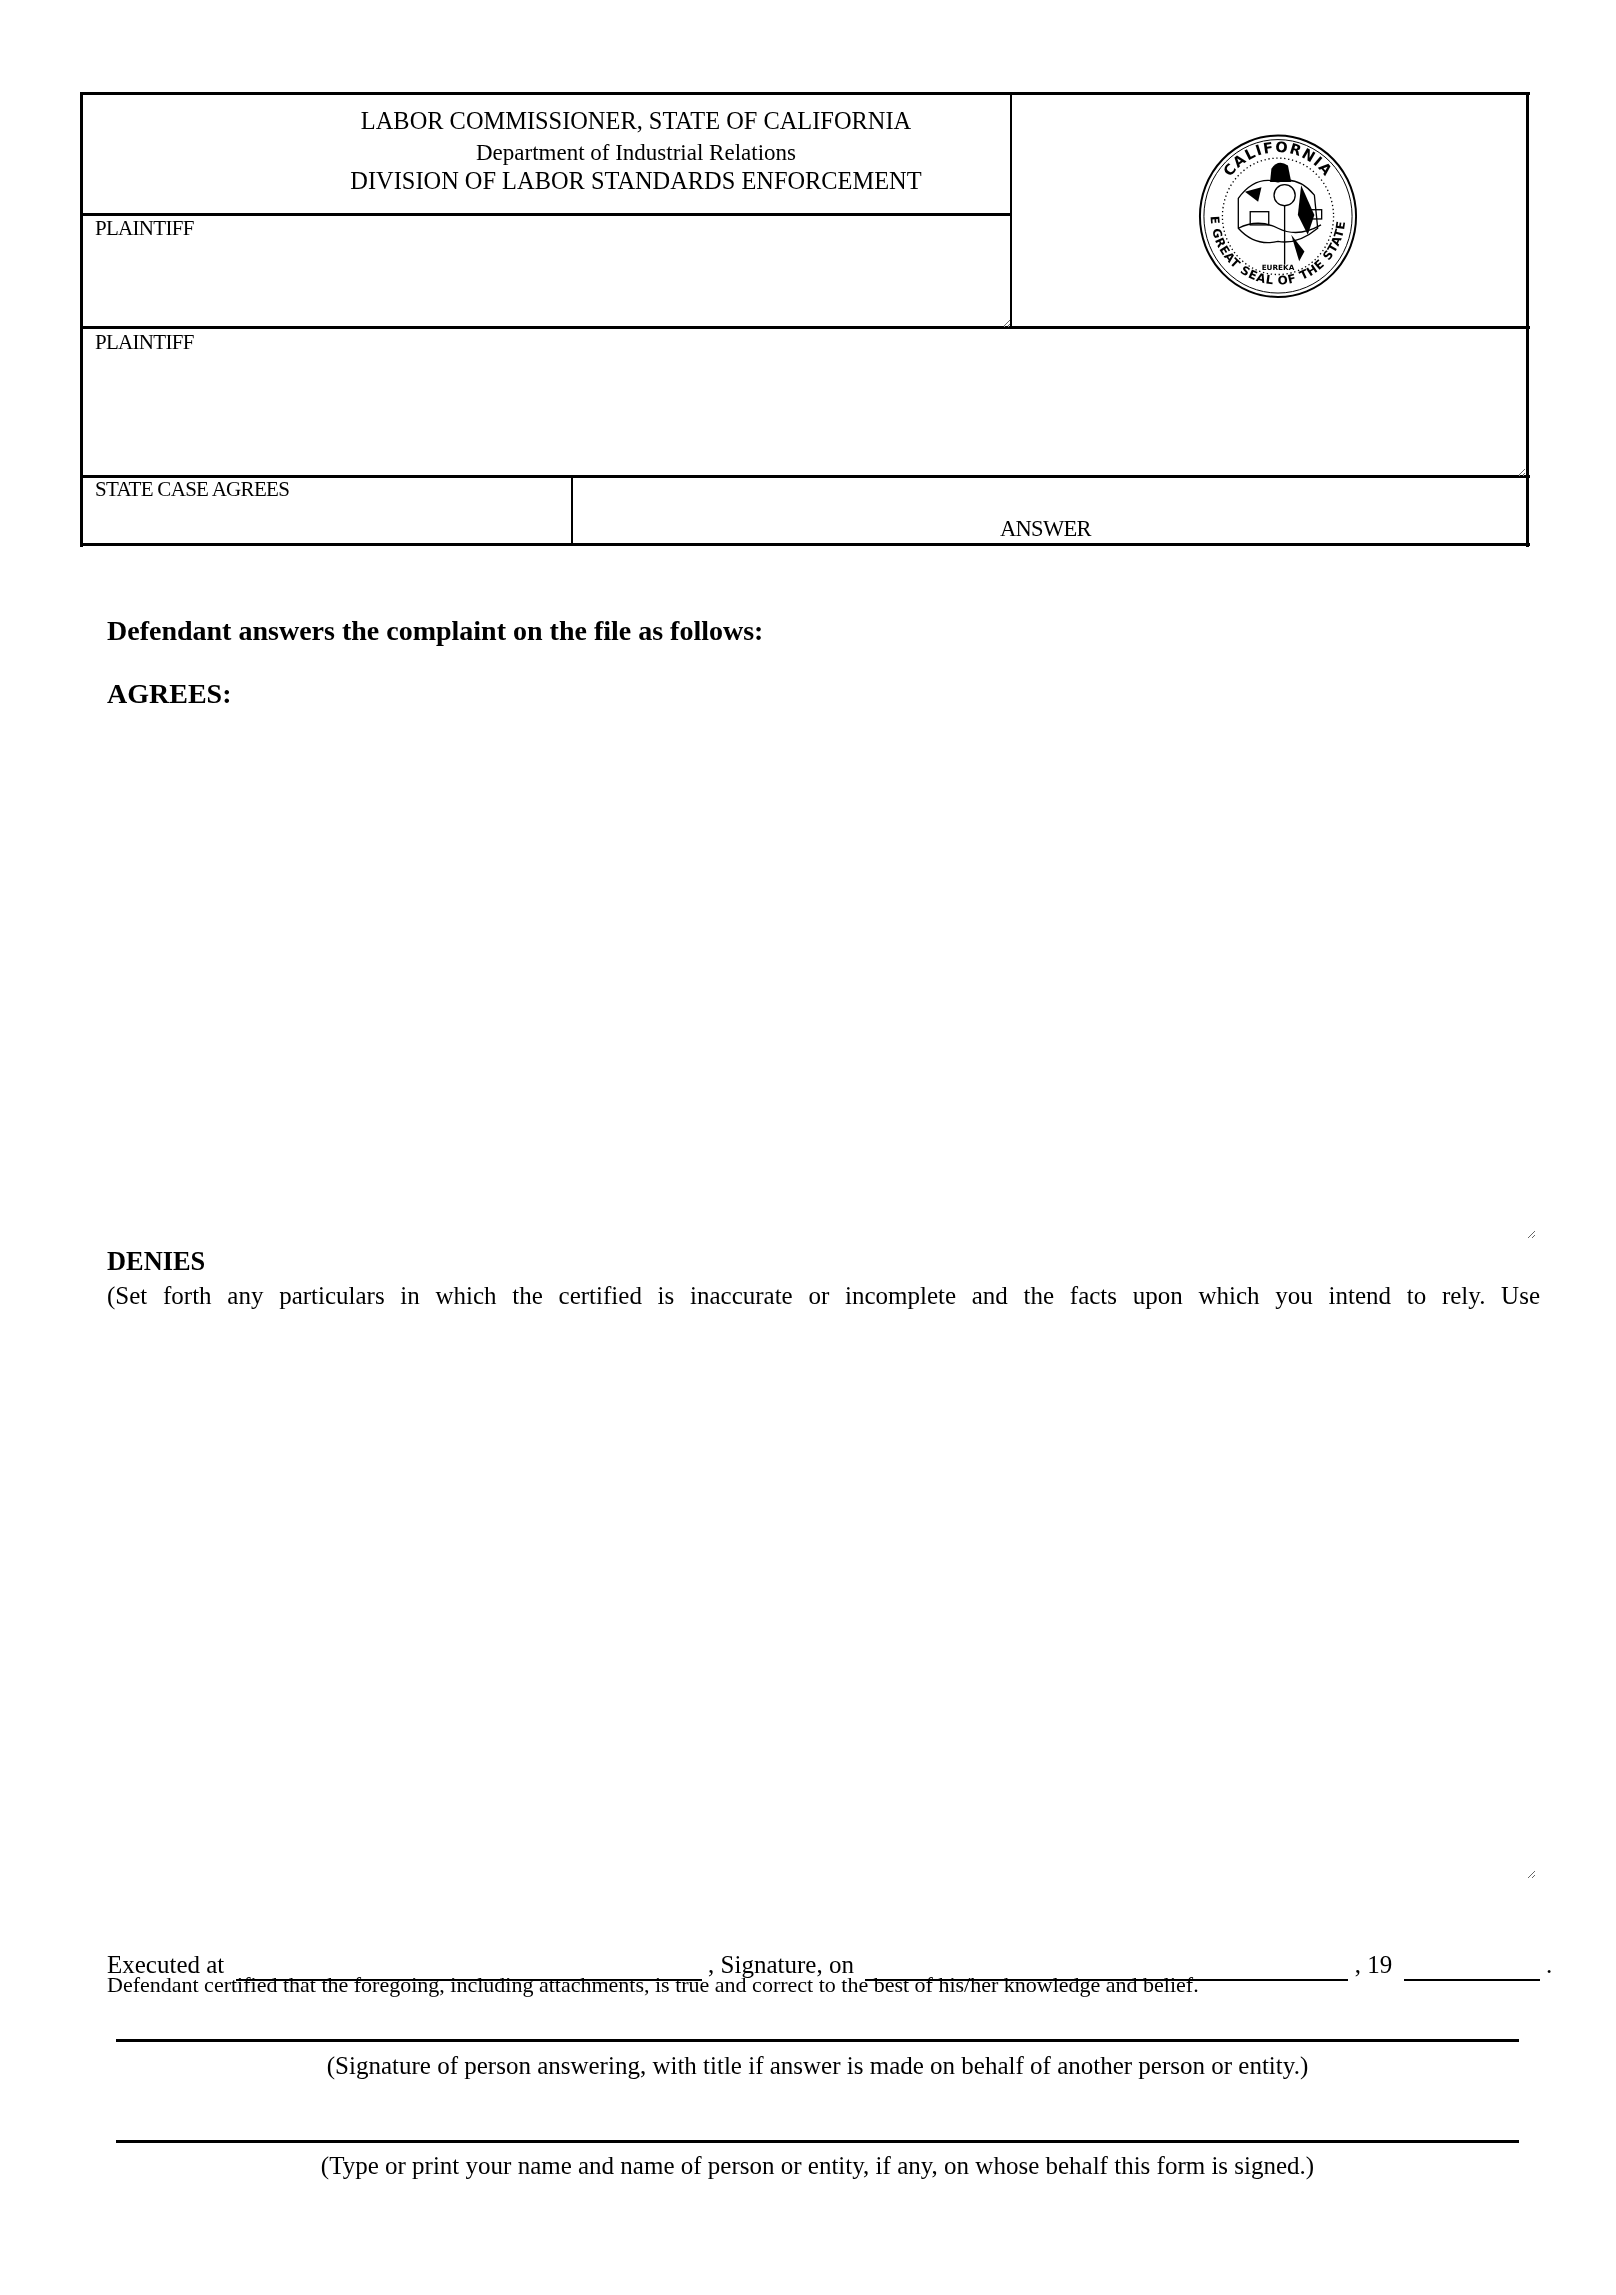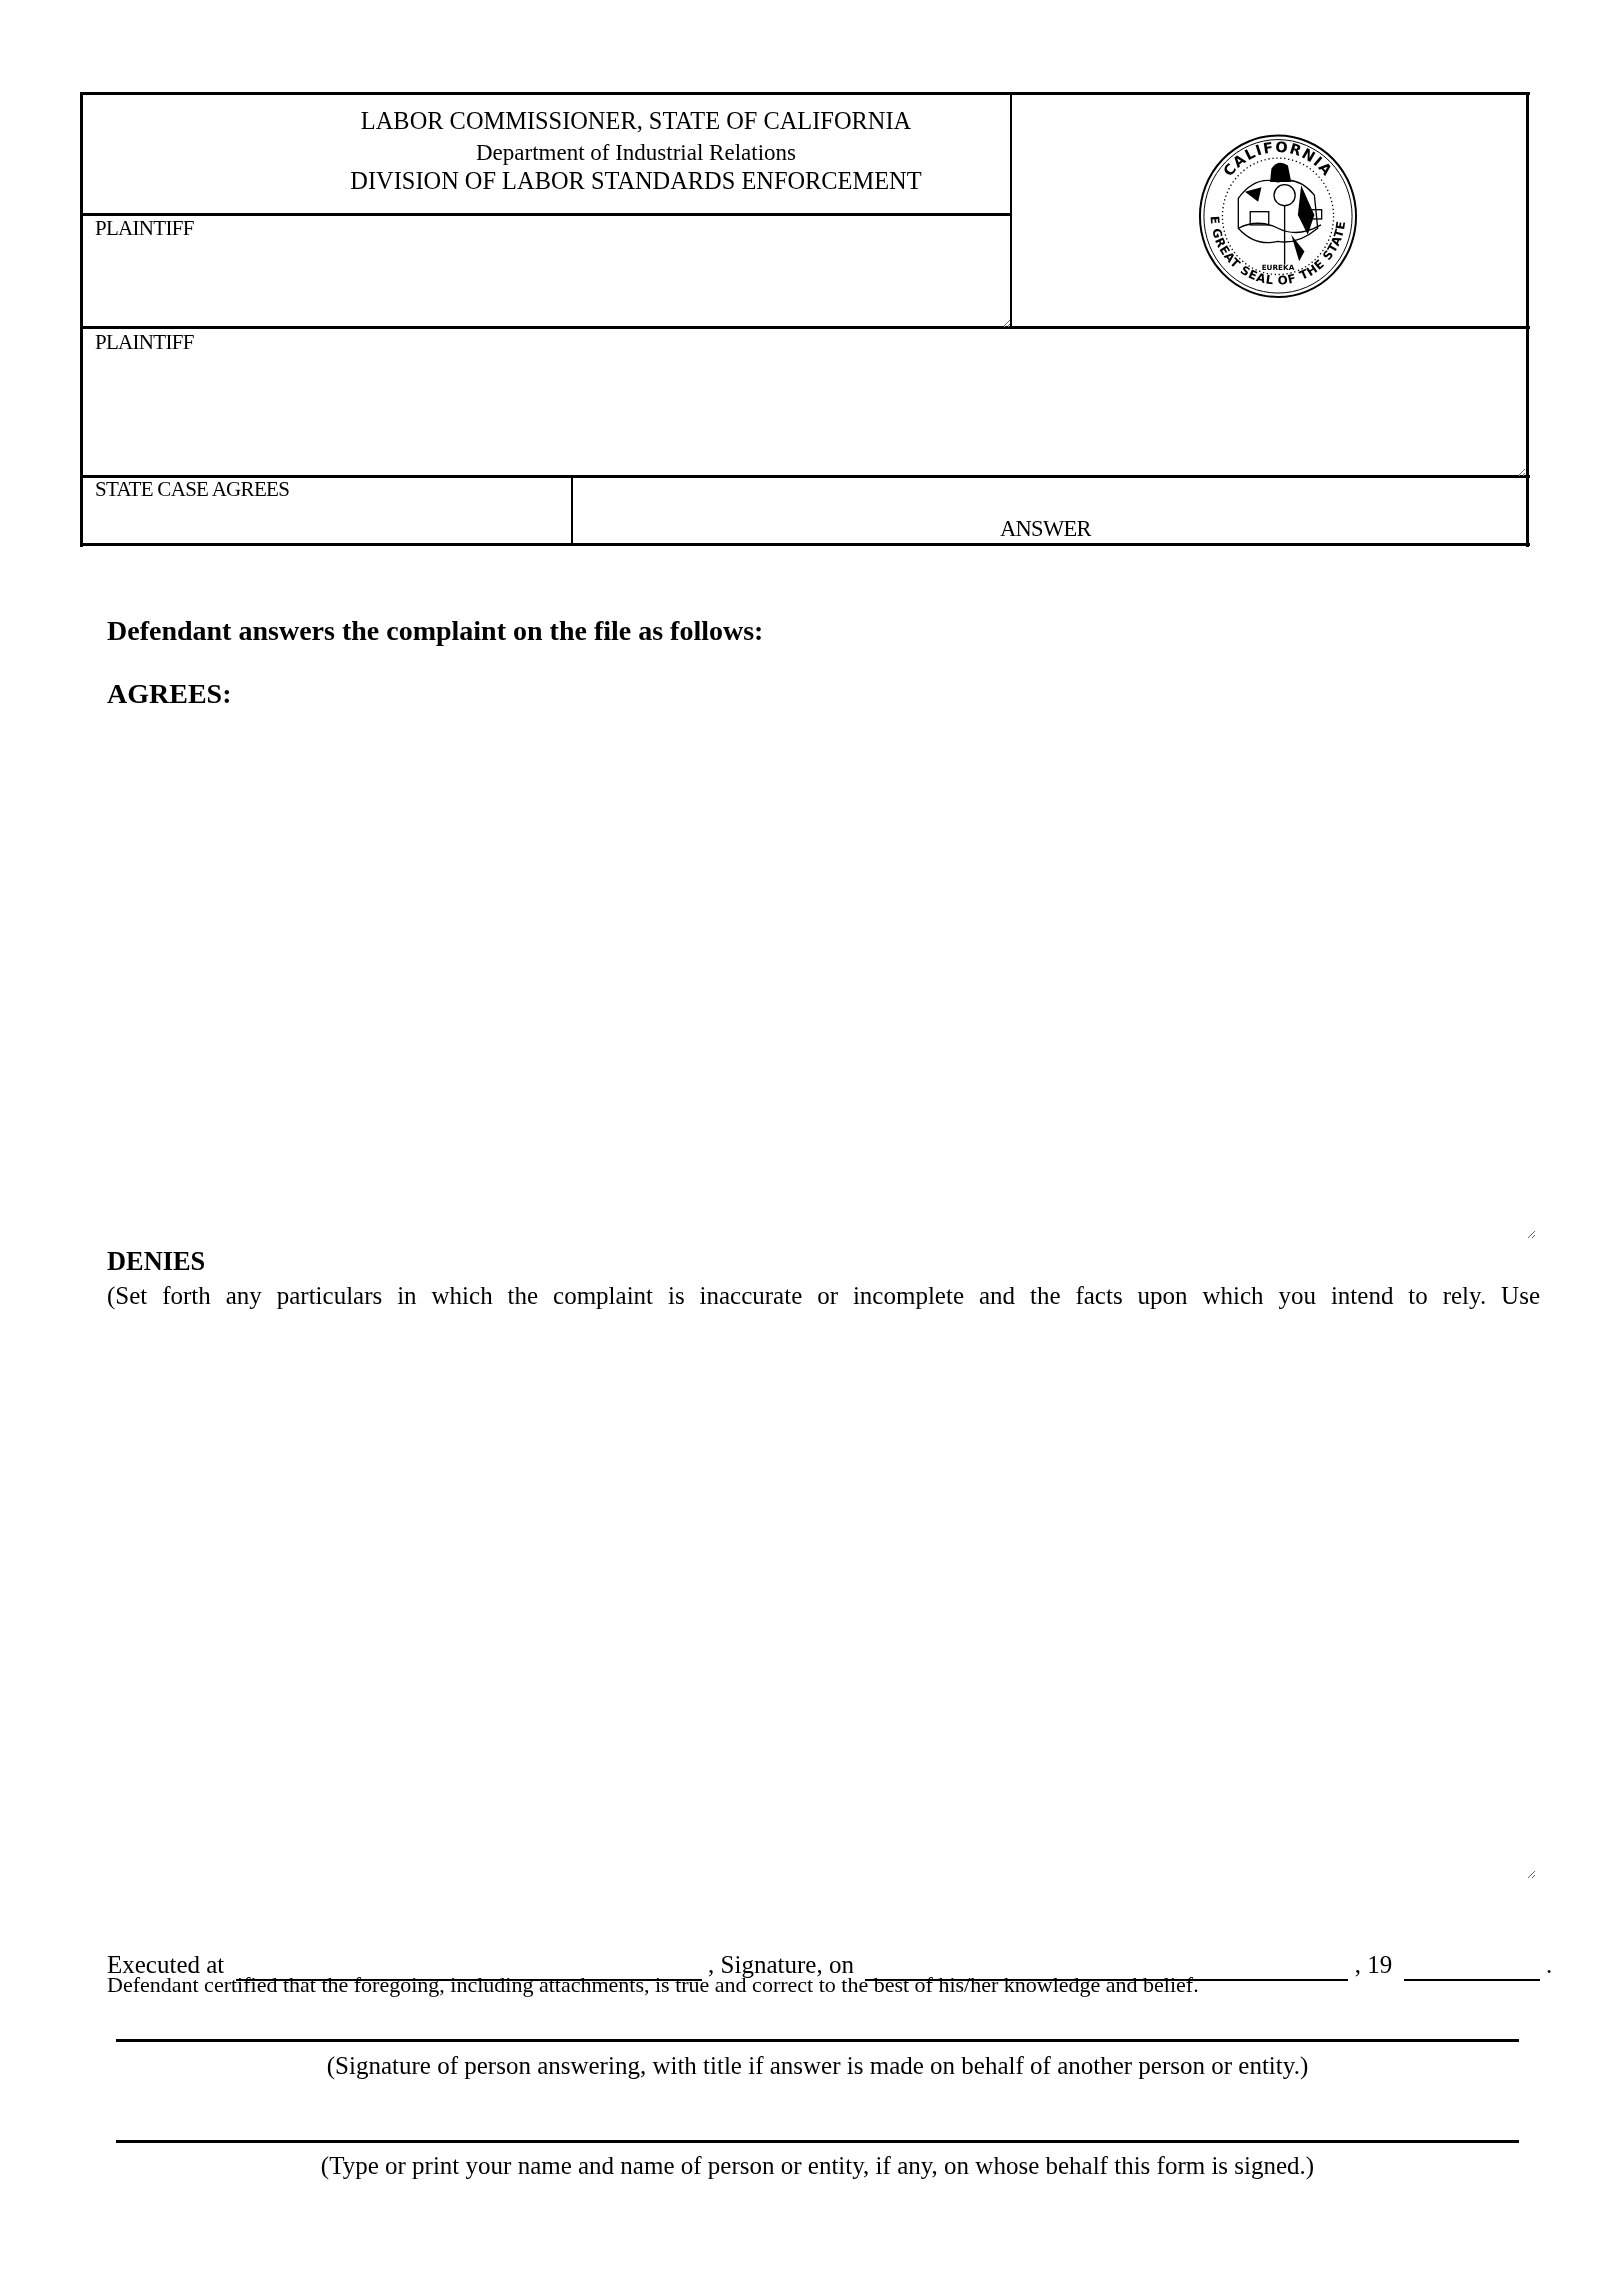--- a/index.html
+++ b/index.html
@@ -80,21 +80,21 @@
   <div class="abs" style="left:1000px; top:516px; font-size:22.5px; letter-spacing:-0.7px;">ANSWER</div>
 </div>
 
 <div class="abs body-text bold" style="left:95px; top:615px; font-size:28px;">Defendant answers the complaint on the file as follows:</div>
 
 <div class="abs body-text bold" style="left:95px; top:678px; font-size:28px;">AGREES:</div>
 <textarea class="input-area" style="left: 92px; top: 720px; width: 1440px; height: 515px;"></textarea>
 
 <div class="abs body-text bold" style="left:95px; top:1246px; font-size:26.4px;">DENIES</div>
 <div class="abs body-text" style="left:95px; top:1279px; width:1433px; font-size:25px; white-space:normal; text-align:justify; line-height:34px;">
-  <span style="display:block; text-align:justify; text-align-last:justify;">(Set forth any particulars in which the complaint is inaccurate or incomplete and the facts upon which you intend to rely.  Use</span>
+  <span style="display:block; text-align:justify; text-align-last:justify;">(Set forth any particulars in which the certified is inaccurate or incomplete and the facts upon which you intend to rely.  Use</span>
 </div>
 <textarea class="input-area" style="left: 92px; top: 1360px; width: 1440px; height: 515px;"></textarea>
 
 <div class="abs body-text" style="left:95px; top:1972px; font-size:22px;">Defendant certified that the foregoing, including attachments, is true and correct to the best of his/her knowledge and belief.</div>
 
 <div class="abs body-text" style="left:95px; top:1951px; font-size:25px;">
   <span>Executed at</span>
   <input type="text" class="blank" style="width: 462px; height: 26.4px; border-top: none; border-right: none; border-left: none; border-image: initial; border-bottom: 2.6px solid rgb(0, 0, 0); background: transparent; font: inherit; margin-left: 5.3px; outline: none;" value="">
   <span>, Signature, on</span>
   <input type="text" style="width: 479px; height: 26.4px; border-top: none; border-right: none; border-left: none; border-image: initial; border-bottom: 2.6px solid rgb(0, 0, 0); background: transparent; font: inherit; margin-left: 5.3px; outline: none;" value="">

